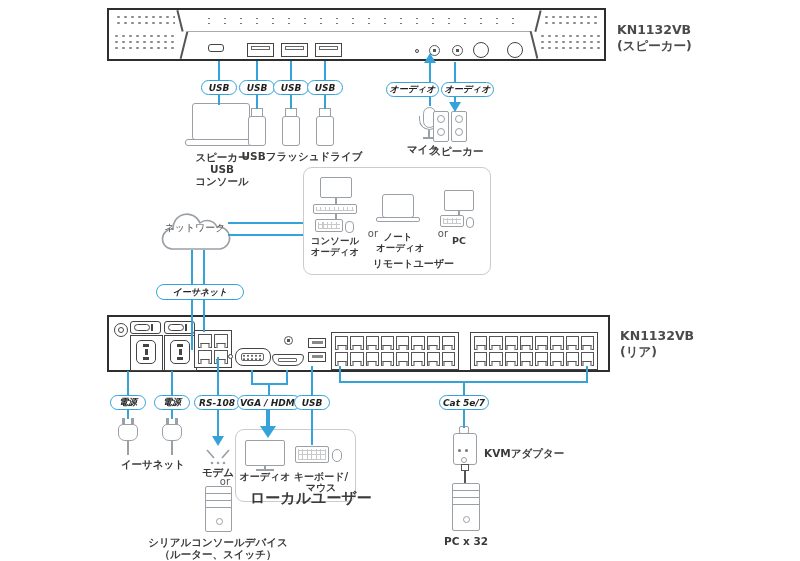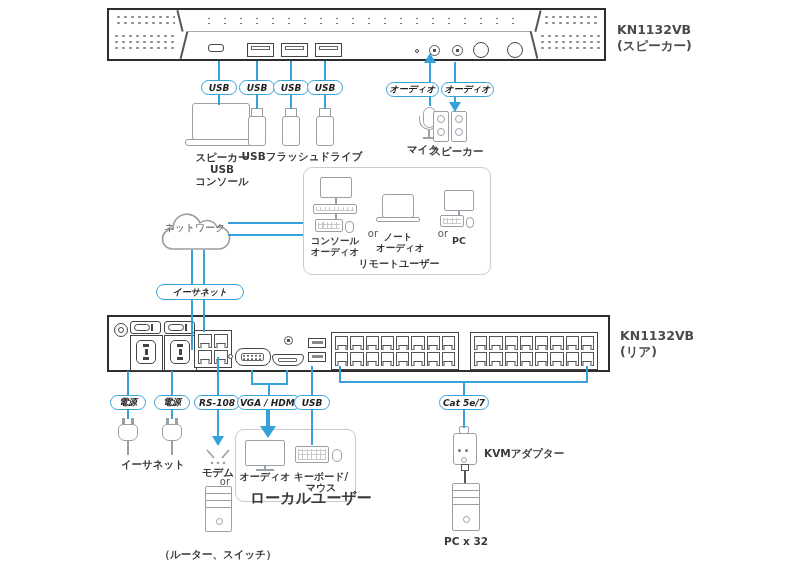--- a/index.html
+++ b/index.html
@@ -143,21 +143,21 @@
     <div class="dev" style="left:78px;top:26px;width:32px;height:24px;border-radius:3px;"></div>
     <div class="dev" style="left:72px;top:49px;width:44px;height:5px;border-radius:2px;"></div>
     <div class="lbl small" style="left:78px;top:64px;width:32px;">ノート</div>
     <div class="lbl small" style="left:72px;top:75px;width:44px;">オーディオ</div>
     <div class="or" style="left:126px;top:60px;width:18px;">or</div>
     <div class="dev" style="left:140px;top:22px;width:30px;height:21px;border-radius:2px;"></div>
     <div class="fill" style="left:154px;top:43px;width:1.5px;height:4px;"></div>
     <div class="dev kb" style="left:136px;top:47px;width:24px;height:12px;border-radius:2px;"></div>
     <div class="dev" style="left:162px;top:49px;width:8px;height:11px;border-radius:4px;"></div>
     <div class="lbl small" style="left:140px;top:68px;width:30px;">PC</div>
-    <div class="lbl" style="left:40px;top:90px;width:110px;font-size:10px;">リモートユーザー</div>
+    <div class="lbl" style="left:40px;top:90px;width:110px;font-size:10px;text-align:right;">リモートユーザー</div>
   </div>
 
   <svg style="position:absolute;left:155px;top:206px;z-index:3;" width="82" height="50" viewBox="0 0 82 50">
     <path d="M17,43 a10,10 0 1,1 1,-20 a14,14 0 0,1 27,-6 a11,11 0 0,1 17,4 a10,10 0 0,1 3,22 z" fill="#fff" stroke="#9aa0a6" stroke-width="1.6"></path>
   </svg>
   <div class="lbl" style="left:158px;top:222px;width:74px;font-size:10px;font-weight:400;color:#555;">ネットワーク</div>
 
   <div class="line hline" style="left:228px;top:222px;width:75px;"></div>
   <div class="line hline" style="left:228px;top:234px;width:75px;"></div>
 
@@ -297,20 +297,21 @@
       <circle cx="21" cy="15" r="1.3" fill="#9aa0a6"></circle>
   </svg>
   <div class="lbl" style="left:194px;top:466px;width:48px;">モデム</div>
   <div class="or" style="left:206px;top:476px;width:24px;">or</div>
   <div class="dev" style="left:205px;top:486px;width:27px;height:46px;border-radius:2px;">
     <div style="position:absolute;left:0;top:6px;width:100%;height:1.3px;background:var(--gray);"></div>
     <div style="position:absolute;left:0;top:13px;width:100%;height:1.3px;background:var(--gray);"></div>
     <div style="position:absolute;left:0;top:20px;width:100%;height:1.3px;background:var(--gray);"></div>
     <div class="circle" style="position:absolute;left:10px;top:31px;width:7px;height:7px;border:1.2px solid var(--gray);"></div>
   </div>
+  <div class="lbl" style="left:133px;top:536px;width:170px;">シリアルコンソールデバイス</div>
   <div class="lbl" style="left:148px;top:548px;width:140px;">（ルーター、スイッチ）</div>
 
   <div class="box" style="left:235px;top:429px;width:121px;height:73px;">
     <div class="dev" style="left:9px;top:10px;width:40px;height:26px;border-radius:2px;"></div>
     <div class="fill" style="left:28px;top:36px;width:2px;height:3px;"></div>
     <div class="fill" style="left:20px;top:39px;width:18px;height:1.6px;"></div>
     <div class="dev kb" style="left:59px;top:16px;width:34px;height:17px;border-radius:2px;"></div>
     <div class="dev" style="left:96px;top:19px;width:10px;height:13px;border-radius:5px;"></div>
     <div class="lbl" style="left:1px;top:41px;width:56px;font-size:10px;">オーディオ</div>
     <div class="lbl" style="left:55px;top:41px;width:60px;font-size:10px;">キーボード/</div>

